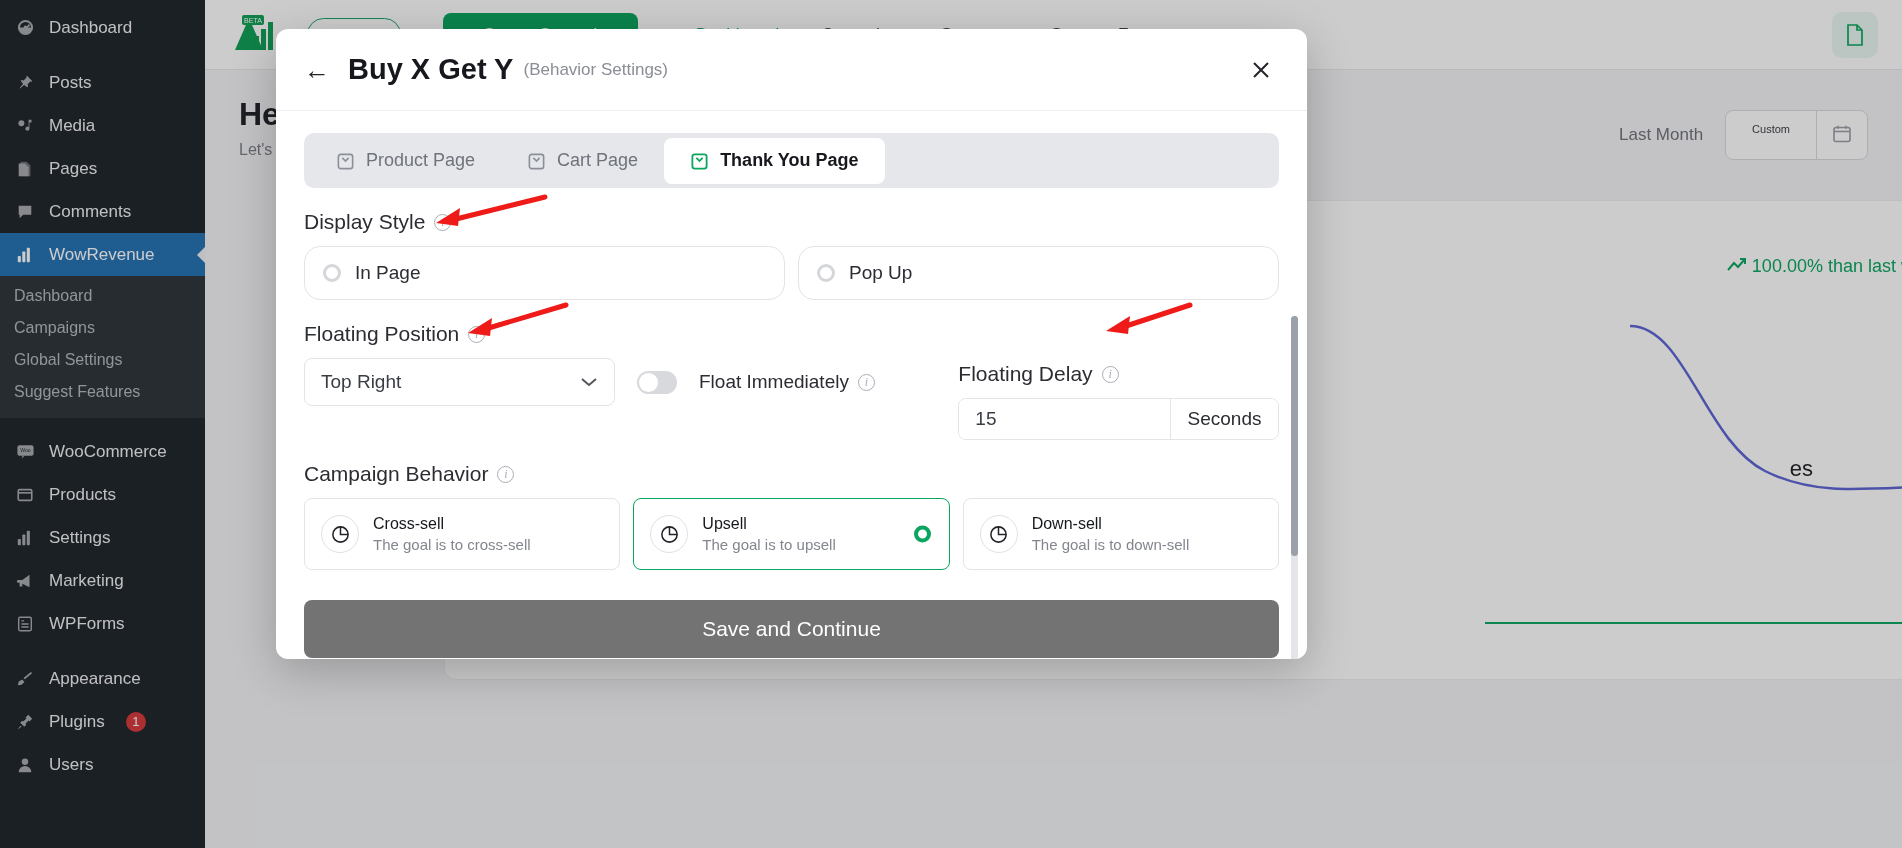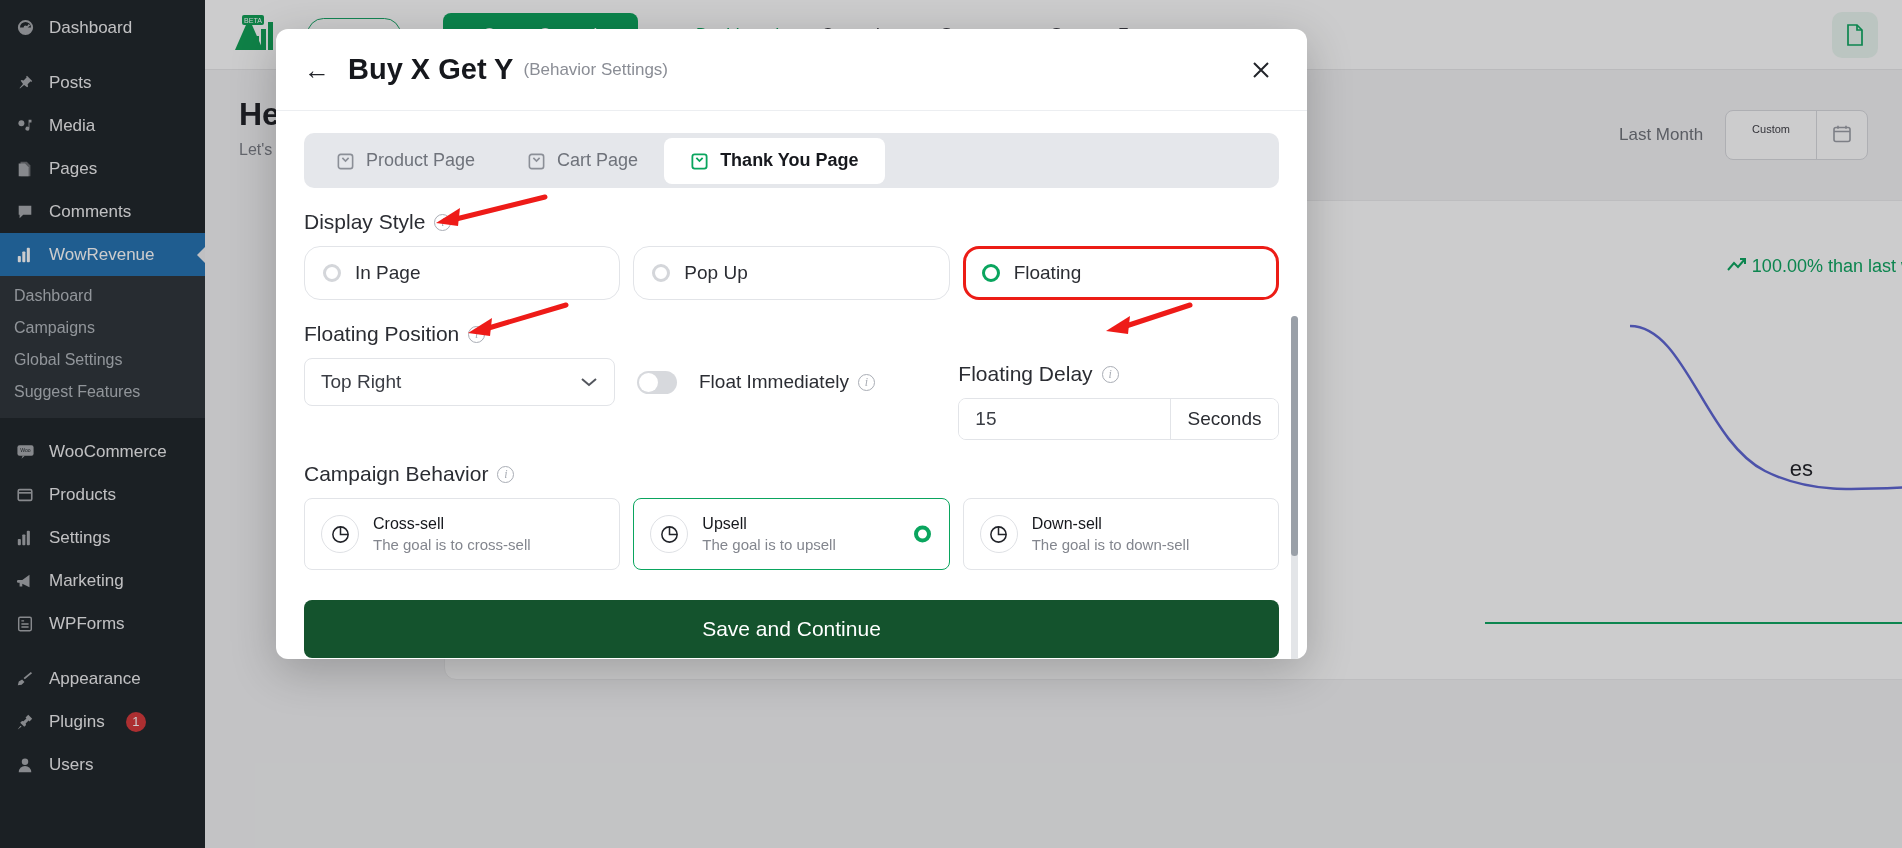--- a/index.html
+++ b/index.html
@@ -237,21 +237,21 @@
   .beh-d { font-size: 15px; color: #83868e; margin-top: 3px; }
   .beh-radio {
     position: absolute; right: 18px; top: 50%;
     transform: translateY(-50%);
     width: 17px; height: 17px; border-radius: 50%;
     border: 4px solid #0aa55e;
   }
 
   .save-btn {
     margin: 30px 0 0 0; height: 58px;
-    background: #14532d; color: #fff;
+    background: #737373; color: #fff;
     border-radius: 8px; display: flex;
     align-items: center; justify-content: center;
     font-size: 21px; cursor: pointer;
   }
 
   .scroll-track {
     position: absolute; right: 9px; top: 205px;
     width: 7px; height: 420px; border-radius: 4px;
     background: #e3e5e8;
   }
@@ -522,24 +522,20 @@
         <span class="info-i">i</span>
       </div>
       <div class="row3">
         <div class="opt-card">
           <span class="radio"></span>
           <span>In Page</span>
         </div>
         <div class="opt-card">
           <span class="radio"></span>
           <span>Pop Up</span>
-        </div>
-        <div class="opt-card sel-out">
-          <span class="radio on"></span>
-          <span>Floating</span>
         </div>
       </div>
 
       <div class="two-col">
         <div class="col-left">
           <div class="sec-label">
             <span>Floating Position</span>
             <span class="info-i">i</span>
           </div>
           <div class="pos-row">

